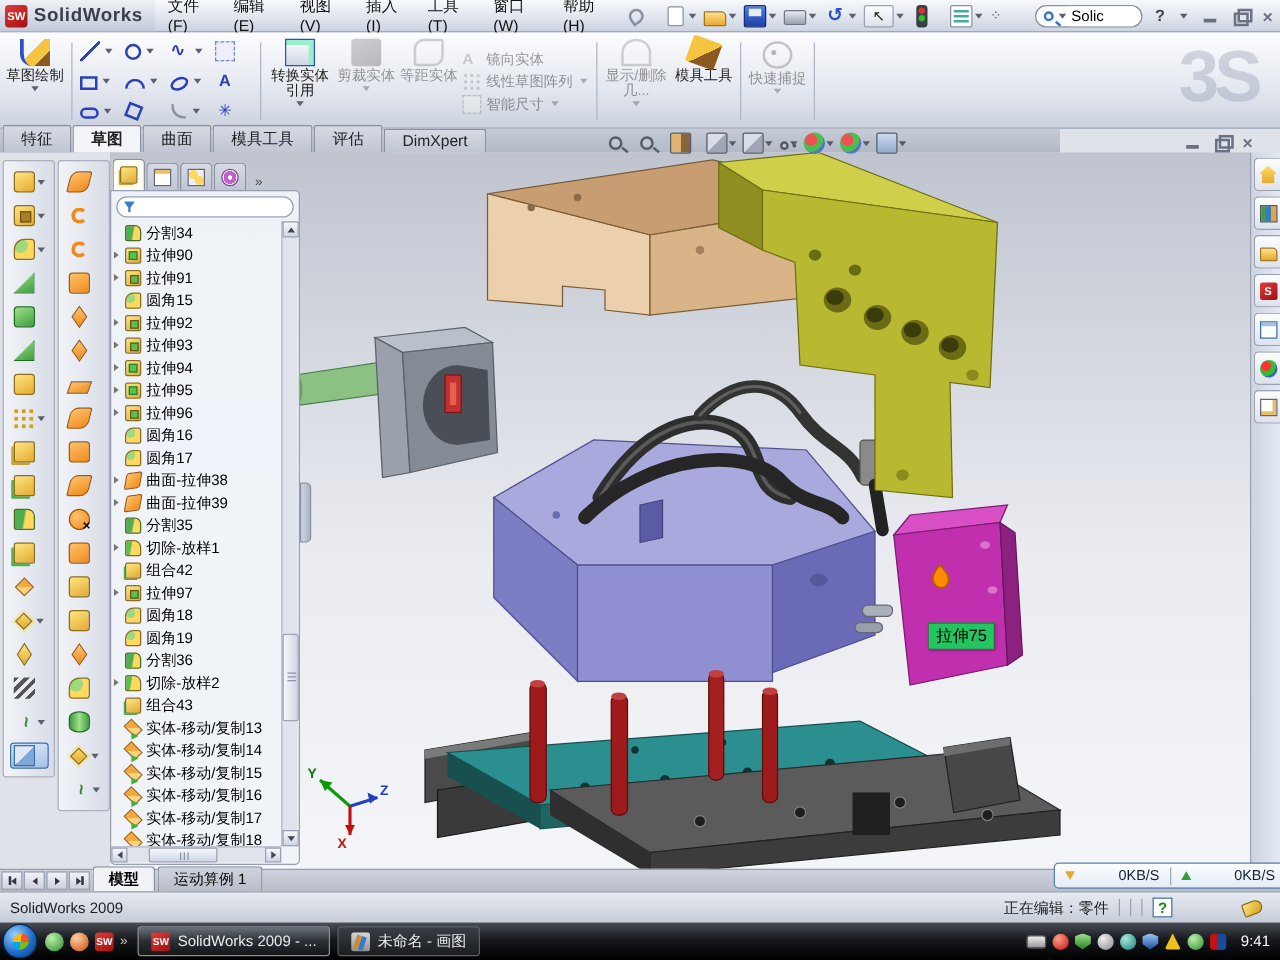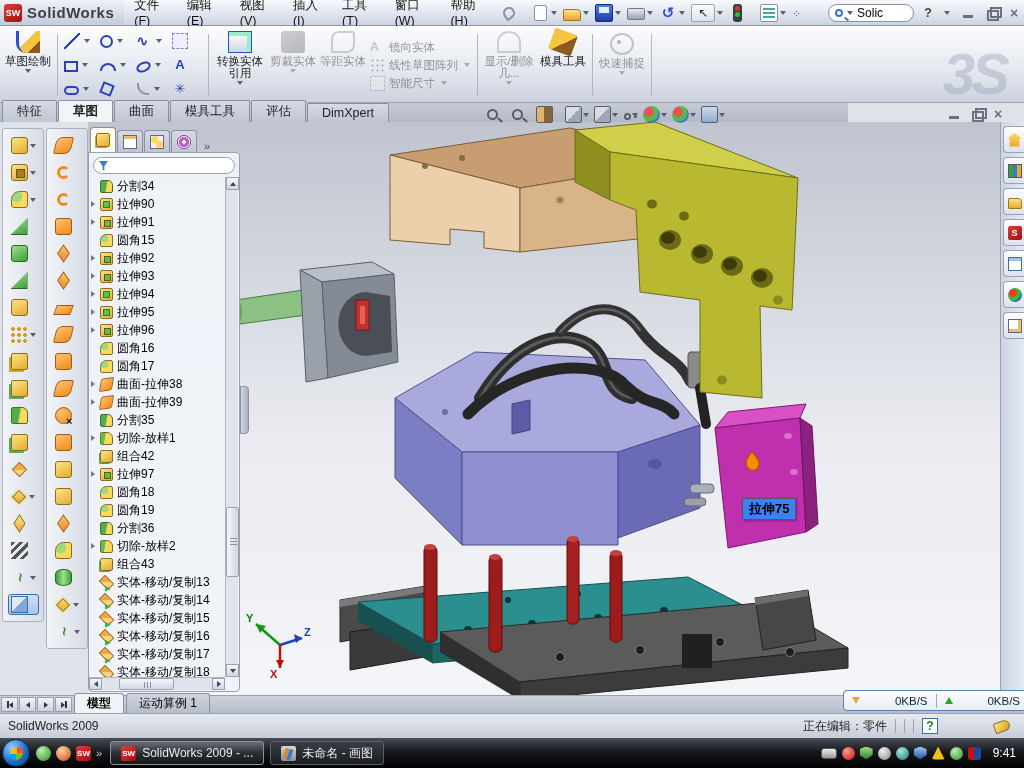--- a/index.html
+++ b/index.html
@@ -68,40 +68,40 @@
   .e-poly{border:2px solid #2a3fb8;width:12px;height:12px;margin:1px;transform:rotate(22deg);}
   .e-fillet{border-left:2px solid #8a92a2;border-bottom:2px solid #8a92a2;border-radius:0 0 0 10px;width:12px;height:12px;margin:1px;}
   .e-point{color:#2a3fb8;font-size:13px;text-align:center;line-height:16px;}
   .stackgrp{display:flex;flex-direction:column;justify-content:center;gap:3px;padding:0 2px;}
   .stackrow{display:flex;align-items:center;gap:4px;font-size:11.5px;color:#222;}
   .sic{width:15px;height:15px;position:relative;}
   .s-mirror{color:#8a92a2;font-size:12px;font-weight:bold;line-height:15px;}
   .s-grid{background:radial-gradient(circle,#8a92a2 35%,transparent 40%);background-size:5px 5px;}
   .s-move{border:1px dashed #8a92a2;background:#eee;}
   .twoline{width:50px;}
-  #watermark{right:18px;top:28px;font-size:58px;font-style:italic;font-weight:bold;color:rgba(150,160,180,.40);letter-spacing:-4px;margin-top:12px;}
+  #watermark{right:18px;top:28px;font-size:58px;font-weight:bold;color:rgba(150,160,180,.40);letter-spacing:-4px;}
   
   #tabrow{left:0;top:103px;width:848px;height:19px;background:linear-gradient(#c6cbd6,#b2b8c6);display:flex;align-items:flex-end;padding-left:2px;gap:1px;}
   .rtab{font-size:12.5px;padding:2px 14px;border:1px solid #8a90a0;border-bottom:0;background:linear-gradient(#d6dae4,#bfc5d2);color:#222;border-radius:2px 2px 0 0;}
   .rtab.active{background:#f2f4f8;font-weight:bold;}
   
   #viewport{left:88px;top:122px;width:912px;height:573px;background:linear-gradient(#bfc4cf,#e9ebf0 55%,#f4f5f8);overflow:hidden;}
   #modelsvg{position:absolute;left:-88px;top:-122px;}
   #headsup{left:486px;top:106px;display:flex;align-items:center;gap:5px;opacity:.8;z-index:5;}
   .hu{width:17px;height:17px;border-radius:2px;background:rgba(230,233,240,.25);position:relative;}
   .hu-lens{border:2px solid #3f4650;border-radius:50%;width:11px;height:11px;margin:1px;}
   .hu-lens::after{content:"";position:absolute;left:8px;top:8px;width:6px;height:2px;background:#3f4650;transform:rotate(40deg);}
   .hu-cube{background:linear-gradient(135deg,#dfe4ee 50%,#9aa2b2 50%);border:1px solid #3f4650;}
   .hu-sec{background:linear-gradient(90deg,#e8b25a 50%,#7a4f17 50%);border:1px solid #3f4650;}
   .hu-glass{border:2px solid #3f4650;border-radius:50%;width:7px;height:7px;margin:4px 0 0 1px;box-shadow:8px 0 0 -2px #3f4650;}
   .hu-ball{background:radial-gradient(circle at 35% 35%,#f33 0 30%,#3b3 31% 60%,#36c 61%);border-radius:50%;}
   .hu-scene{background:linear-gradient(#cfe0f5,#8aa8d0);border:1px solid #3f4650;}
   .hudrop{width:0;height:0;border-left:3px solid transparent;border-right:3px solid transparent;border-top:4px solid #3f4650;}
   #docctl{left:948px;top:108px;display:flex;gap:9px;z-index:6;}
-  #tooltip75{left:742px;top:498px;background:#3b82f6;border:1px solid #555;font-size:13px;padding:1px 6px;z-index:6;box-shadow:1px 1px 2px rgba(0,0,0,.3);font-weight:bold;}
+  #tooltip75{left:742px;top:498px;background:#22c55e;border:1px solid #555;font-size:13px;padding:1px 6px;z-index:6;box-shadow:1px 1px 2px rgba(0,0,0,.3);}
   
   .ltcol{top:128px;width:42px;background:linear-gradient(90deg,#f2f4f8,#d7dce6);border:1px solid #aab0be;border-radius:3px;display:flex;flex-direction:column;align-items:center;padding:6px 0;gap:6px;z-index:4;}
   #ltcol1{left:2px;}
   #ltcol2{left:46px;}
   .lt{display:flex;align-items:center;gap:2px;height:21px;}
   .lg{width:17px;height:17px;position:relative;}
   .lddrop{width:0;height:0;border-left:3px solid transparent;border-right:3px solid transparent;border-top:4px solid #5a6070;}
   .lg-gold{background:linear-gradient(150deg,#ffe57f,#e2aa35);border:1px solid #8a6d1f;border-radius:3px;}
   .lg-gold-hole{background:linear-gradient(150deg,#ffe57f,#e2aa35);border:1px solid #8a6d1f;border-radius:3px;}
   .lg-gold-hole::after{content:"";position:absolute;left:4px;top:4px;width:7px;height:7px;background:#a87f22;border:1px solid #6e5314;}

